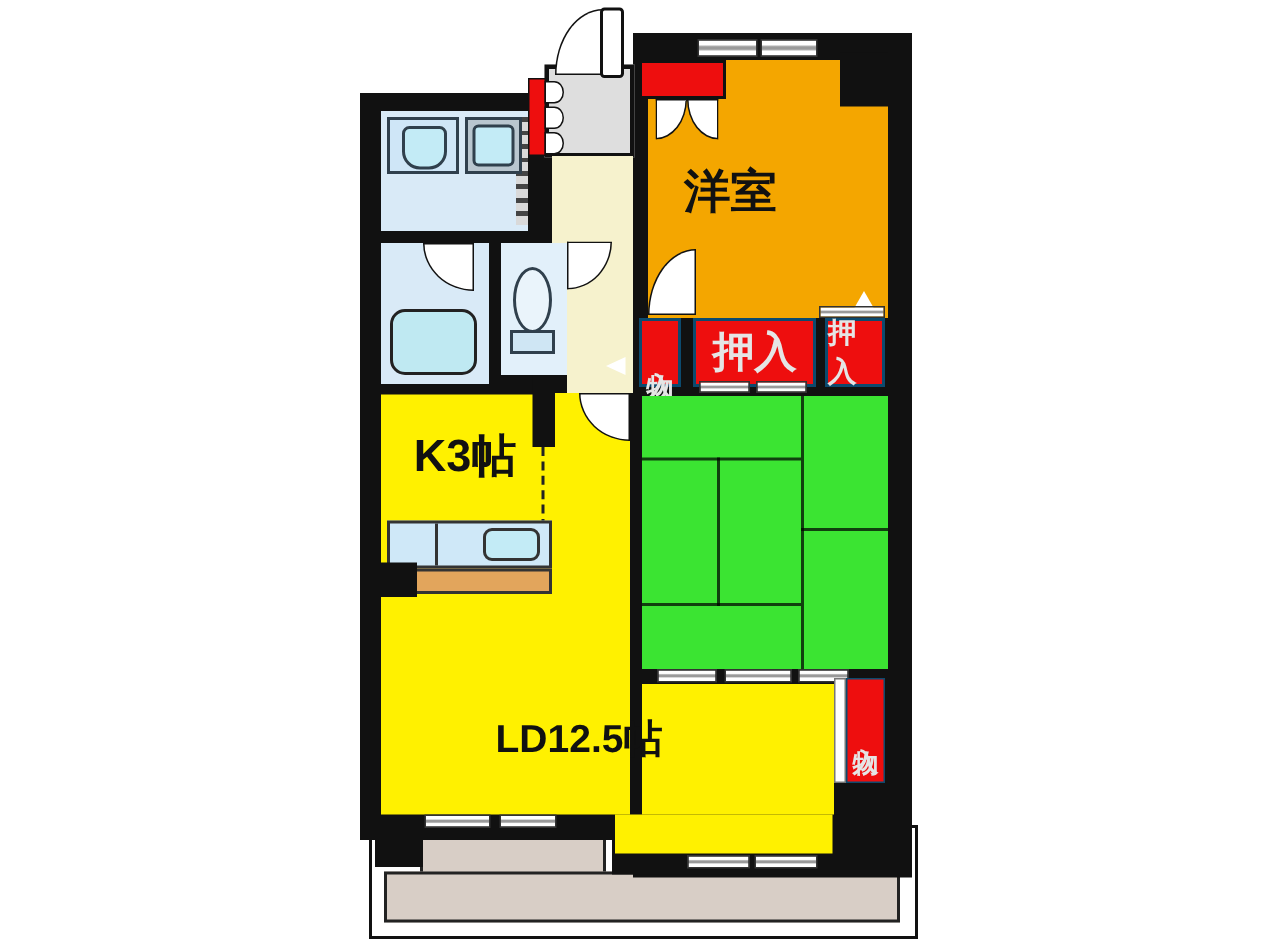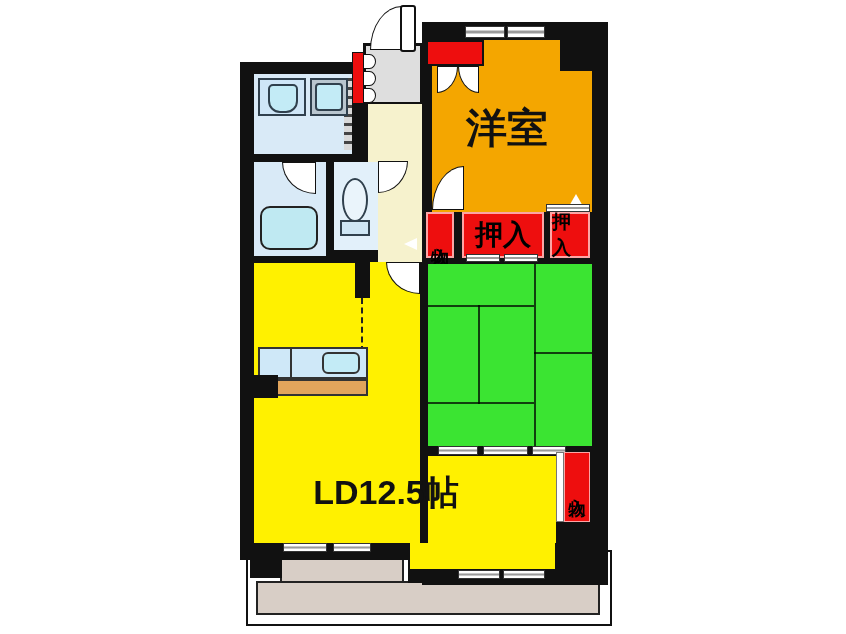--- a/index.html
+++ b/index.html
@@ -5,22 +5,22 @@
   html,body{margin:0;padding:0;background:#fff;}
   .plan{position:relative;width:846px;height:634px;background:#fff;overflow:hidden;
         font-family:"Liberation Sans","DejaVu Sans",sans-serif;}
   .abs{position:absolute;box-sizing:border-box;}
   .wall{background:#111;}
   .room-label{display:flex;flex-direction:column;align-items:center;justify-content:center;
       font-weight:bold;color:#111;text-align:center;line-height:1.18;}
   .win{background:linear-gradient(180deg,#fff 28%,#9a9a9a 42%,#9a9a9a 58%,#fff 72%);
        border:1px solid #333;}
   .door{background:#fff;border:1px solid #111;}
-  .redbox{background:#ee0e0e;border:2px solid #fca5a5;display:flex;align-items:center;
-       justify-content:center;color:#000000;font-weight:bold;}
+  .redbox{background:#ee0e0e;border:2px solid #0c4a6e;display:flex;align-items:center;
+       justify-content:center;color:#e5e5e5;font-weight:bold;}
   .vtext{writing-mode:vertical-rl;text-orientation:upright;letter-spacing:-2px;}
   .fix{border:2px solid #30404d;}
   .tatami{background:rgba(0,0,0,0.72);}
   .accordion{background:repeating-linear-gradient(180deg,#444 0 3px,#d9d9d9 3px 9px);}
 </style>
 </head>
 <body>
 
 <div class="plan">
 
@@ -63,21 +63,21 @@
 
   <div class="abs" style="left:432px;top:40px;width:160px;height:172px;background:#f4a600;"></div>
   <div class="abs wall" style="left:560px;top:35px;width:32px;height:36px;"></div>
   <div class="abs win" style="left:465px;top:26px;width:40px;height:12px;"></div>
   <div class="abs win" style="left:507px;top:26px;width:38px;height:12px;"></div>
   <div class="abs" style="left:426px;top:40px;width:58px;height:26px;background:#ee0e0e;border:2px solid #111;"></div>
   <div class="abs door" style="left:437px;top:66px;width:21px;height:27px;border-radius:0 0 100% 0;"></div>
   <div class="abs door" style="left:458px;top:66px;width:21px;height:27px;border-radius:0 0 0 100%;"></div>
   <div class="abs door" style="left:432px;top:166px;width:32px;height:44px;border-radius:100% 0 0 0;"></div>
   <div class="abs" style="left:568px;top:194px;width:0;height:0;border-left:8px solid transparent;border-right:8px solid transparent;border-bottom:14px solid #fff;"></div>
-  <div class="abs room-label" style="left:432px;top:58px;width:150px;height:140px;font-size:41px;">
+  <div class="abs room-label" style="left:412px;top:58px;width:150px;height:140px;font-size:31px;">
     <span>洋室</span>
   </div>
 
   <div class="abs redbox vtext" style="left:426px;top:212px;width:28px;height:46px;font-size:18px;">物入</div>
   <div class="abs redbox" style="left:462px;top:212px;width:82px;height:46px;font-size:28px;">押入</div>
   <div class="abs redbox" style="left:550px;top:212px;width:40px;height:46px;font-size:19px;">押入</div>
   <div class="abs win" style="left:546px;top:204px;width:44px;height:8px;"></div>
   <div class="abs win" style="left:466px;top:254px;width:34px;height:8px;"></div>
   <div class="abs win" style="left:504px;top:254px;width:34px;height:8px;"></div>
 
@@ -100,21 +100,22 @@
   <div class="abs wall" style="left:355px;top:250px;width:15px;height:48px;"></div>
   <div class="abs" style="left:361px;top:298px;width:0;height:54px;border-left:2px dashed #222;"></div>
 
   <div class="abs" style="left:258px;top:347px;width:110px;height:32px;background:#cfe8f8;border:2px solid #333;">
     <div class="abs" style="left:30px;top:0;width:2px;height:28px;background:#333;"></div>
   </div>
   <div class="abs" style="left:322px;top:352px;width:38px;height:22px;background:#c3ebf6;border:2px solid #333;border-radius:6px;"></div>
   <div class="abs" style="left:276px;top:379px;width:92px;height:17px;background:#e2a55c;border:2px solid #333;"></div>
   <div class="abs wall" style="left:254px;top:375px;width:24px;height:23px;"></div>
 
-  <div class="abs room-label" style="left:296px;top:472px;width:180px;height:40px;font-size:34px;">LD12.5帖</div>
+  <div class="abs room-label" style="left:262px;top:288px;width:96px;height:34px;font-size:30px;">K3帖</div>
+  <div class="abs room-label" style="left:296px;top:472px;width:180px;height:40px;font-size:26px;">LD12.5帖</div>
 
   <div class="abs" style="left:556px;top:452px;width:8px;height:70px;background:#fff;border:1px solid #777;"></div>
   <div class="abs redbox vtext" style="left:564px;top:452px;width:26px;height:70px;font-size:17px;border-width:1px;">物入</div>
 
   <div class="abs win" style="left:283px;top:543px;width:44px;height:9px;"></div>
   <div class="abs win" style="left:333px;top:543px;width:38px;height:9px;"></div>
   <div class="abs win" style="left:458px;top:570px;width:42px;height:9px;"></div>
   <div class="abs win" style="left:503px;top:570px;width:42px;height:9px;"></div>
 
 </div>

